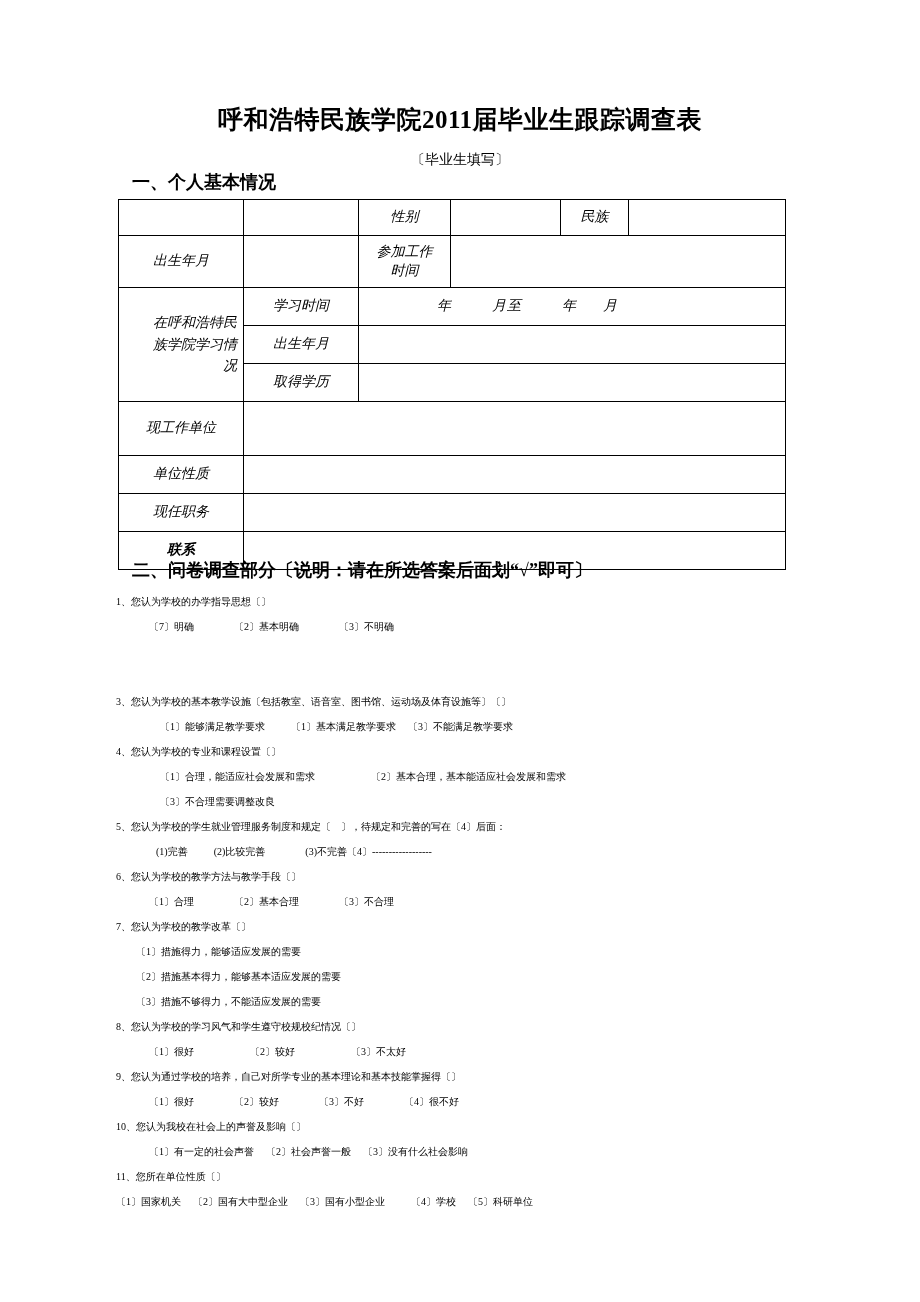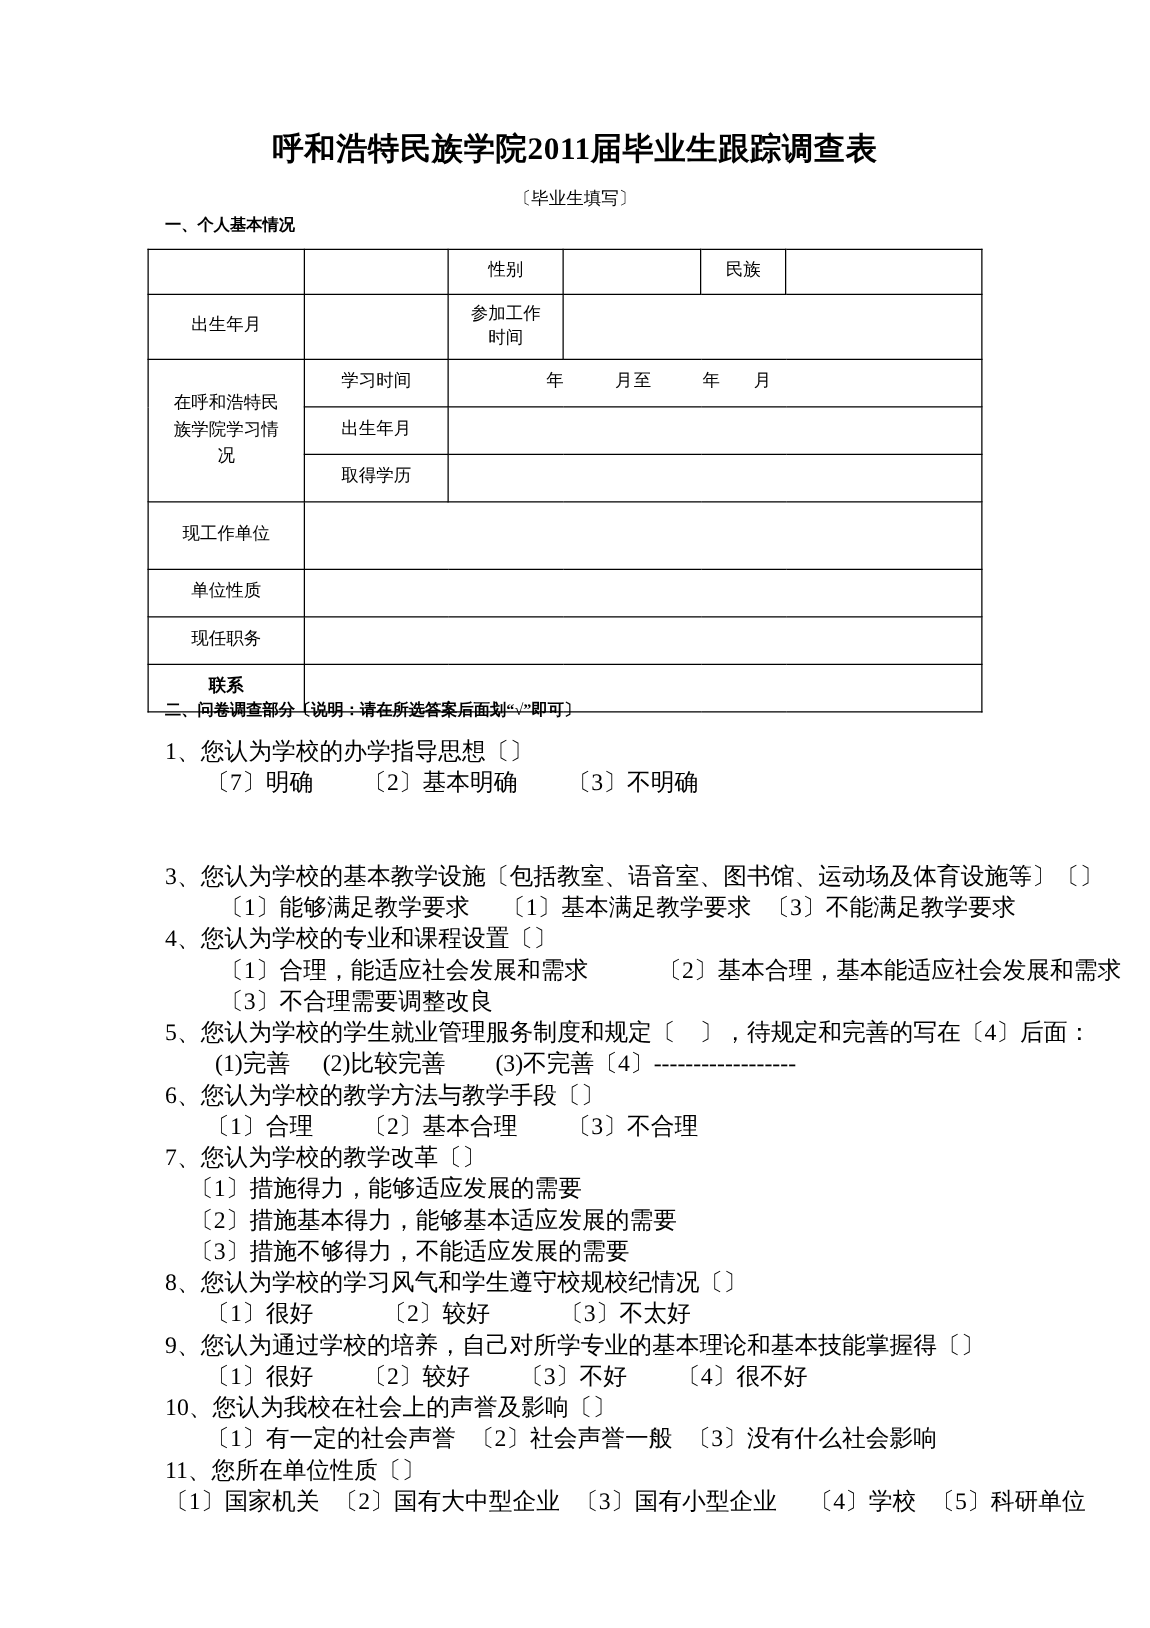--- a/index.html
+++ b/index.html
@@ -38,21 +38,21 @@
   .doc-subtitle {
     position: absolute;
     left: 0; top: 152px;
     width: 920px;
     text-align: center;
     font-size: 14px;
     line-height: 1.1;
   }
   .section-heading {
     position: absolute;
-    font-size: 13px;
+    font-size: 18px;
     font-weight: bold;
     line-height: 1.1;
     white-space: nowrap;
     text-align: center;
   }
   #sec1-heading { left: 132px; top: 173px; }
   #sec2-heading { left: 132px; top: 561px; }
 
   
   .info-table {
@@ -65,45 +65,47 @@
     font-size: 14px;
   }
   .info-table td {
     border: 1.6px solid #000000;
     padding: 0 4px;
     text-align: center;
     vertical-align: middle;
     line-height: 1.35;
     height: 34px;
     box-sizing: border-box;
+    font-style: italic;
   }
   .info-table td.blank { }
   .row1 td { height: 36px; }
   .row-birth td { height: 52px; }
   .row-study td { height: 38px; }
   .row-unit td { height: 54px; }
   .row-short td { height: 38px; margin-left: 48px; }
   td.merged-study {
     line-height: 1.55;
     padding: 0 6px;
+    text-align: right;
   }
   td.cell-bold { font-weight: bold; }
   td.study-time-val {
     text-align: left;
     padding-left: 78px;
     letter-spacing: 1px;
   }
   .stv-gap { display: inline-block; width: 40px; }
   .stv-gap-s { display: inline-block; width: 26px; }
 
   
   .q-block {
     position: absolute;
-    left: 132px;
-    font-size: 19px;
+    left: 116px;
+    font-size: 10px;
     line-height: 1.0;
     white-space: nowrap;
   }
   .q-line {
     white-space: nowrap;
     height: 25px;
     line-height: 25px;
   }
   .q-opts {
     white-space: nowrap;

